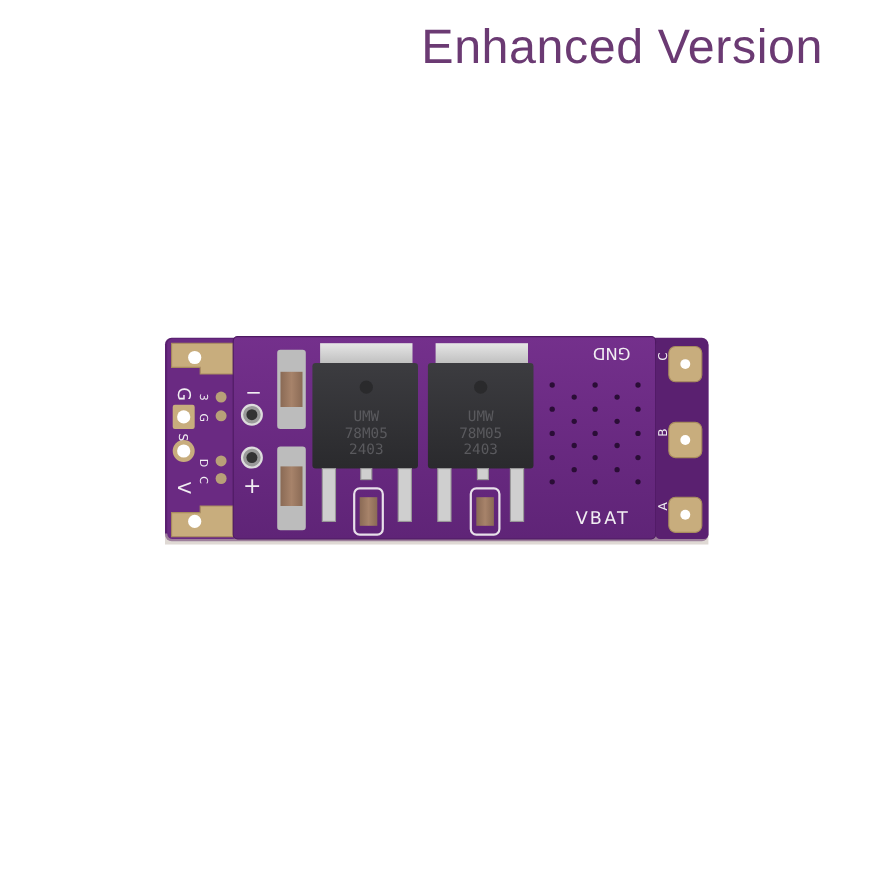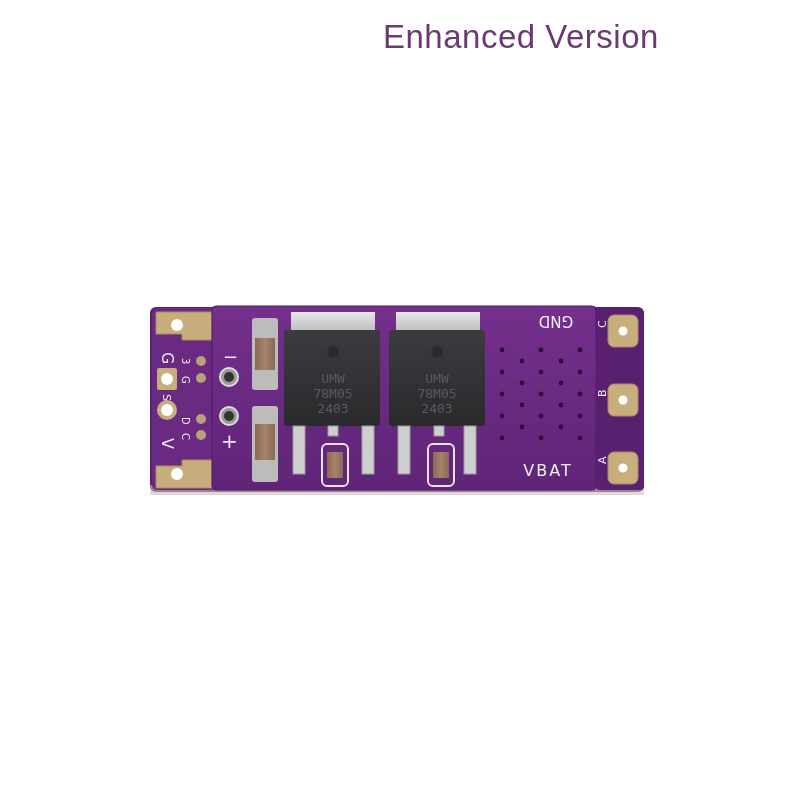--- a/index.html
+++ b/index.html
@@ -1,17 +1,17 @@
 <!DOCTYPE html>
 <html><head>
 <meta charset="utf-8">
 <style>
   html,body{margin:0;padding:0;background:#ffffff;}
   body{width:800px;height:800px;position:relative;overflow:hidden;font-family:"DejaVu Sans",sans-serif;}
-  .title{position:absolute;left:383px;top:18px;font-family:"Liberation Sans",sans-serif;font-size:33px;color:#6b3a73;letter-spacing:0.5px;white-space:nowrap;}
+  .title{position:absolute;left:383px;top:18px;font-family:"Liberation Sans",sans-serif;font-size:44px;color:#6b3a73;letter-spacing:0.5px;white-space:nowrap;}
   svg{position:absolute;left:0;top:0;}
   .silk{fill:#f1eef2;font-family:"DejaVu Sans",sans-serif;}
   .chiptext{fill:#5a5a5e;font-family:"DejaVu Sans Mono",monospace;font-size:13px;}
 </style>
 </head>
 <body>
 
 <div class="title">Enhanced Version</div>
 
 <svg width="800" height="800" viewBox="0 0 800 800">

